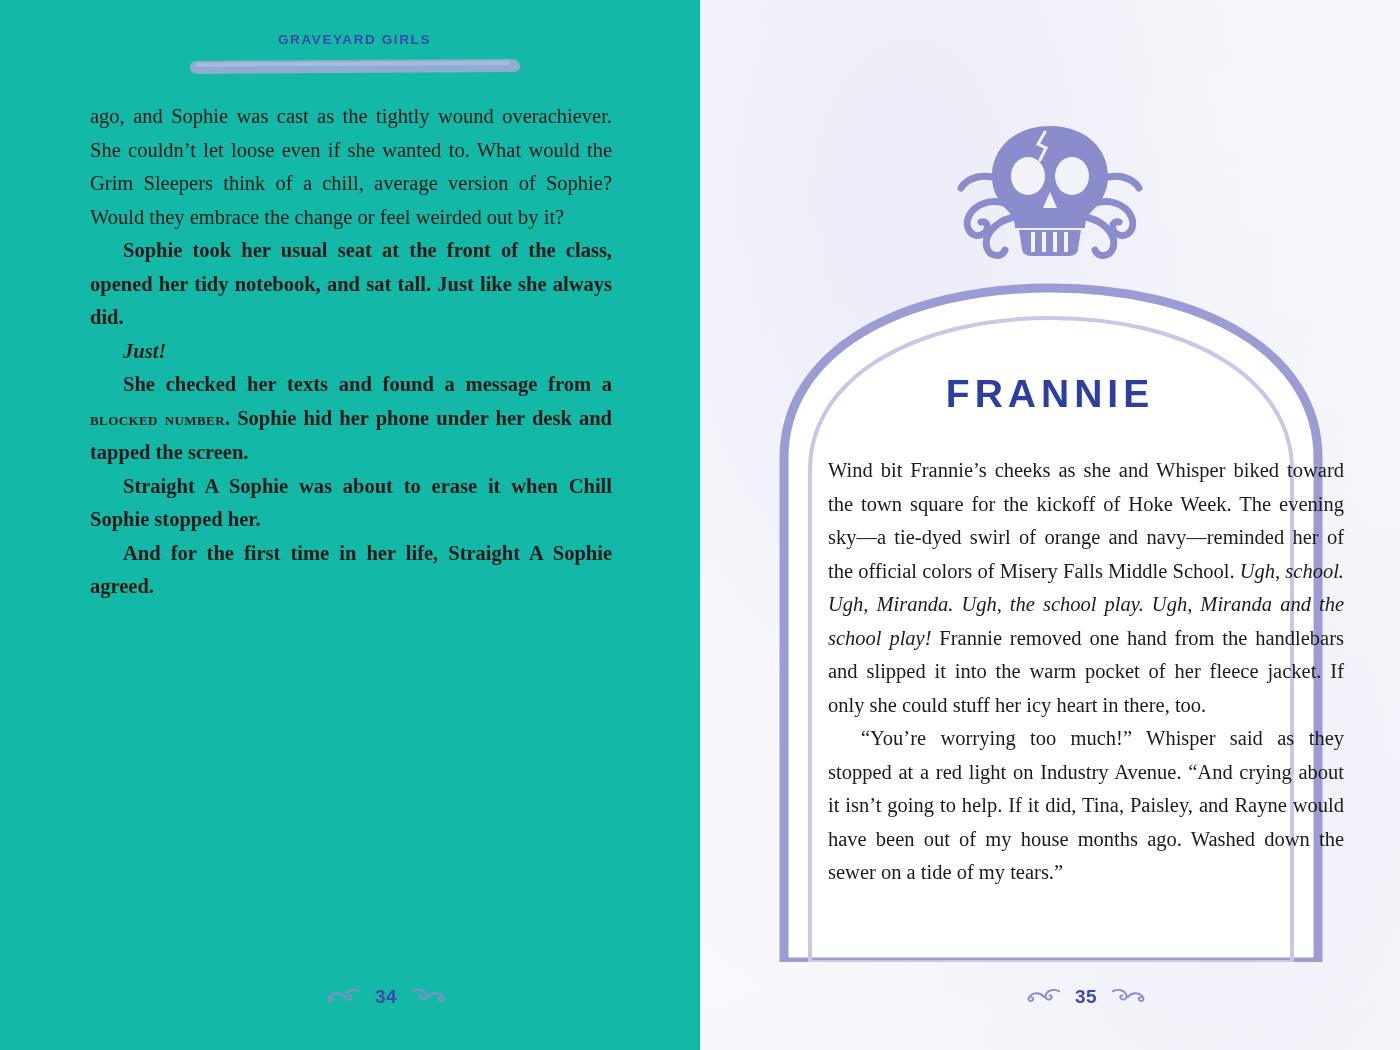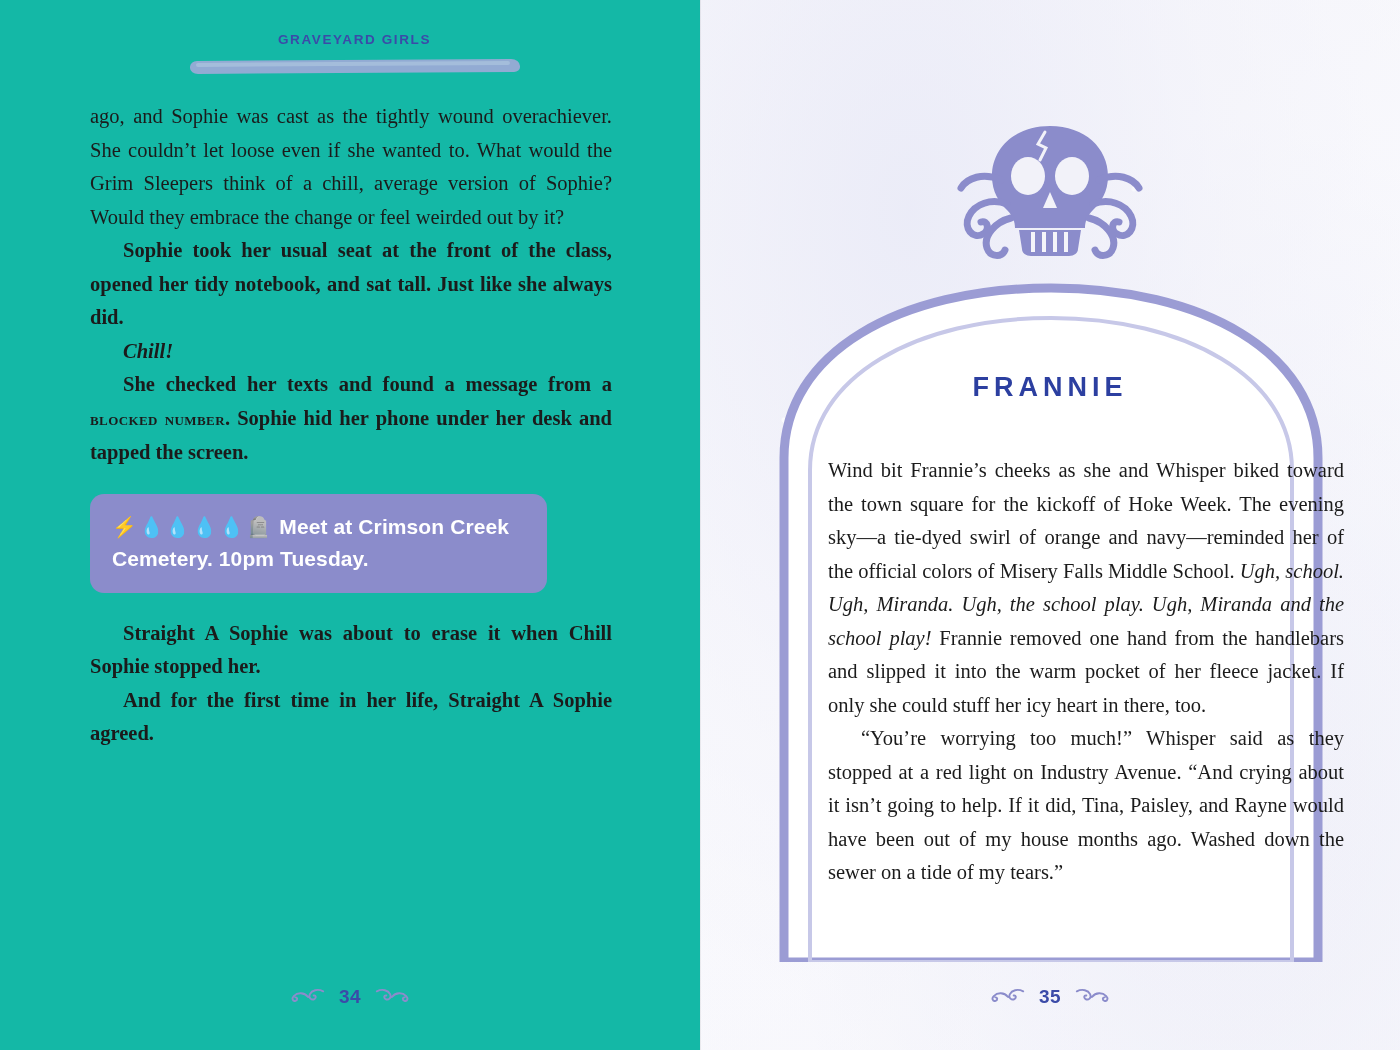--- a/index.html
+++ b/index.html
@@ -114,20 +114,21 @@
   .folio {
     position: absolute;
     bottom: 42px;
     left: 0;
     width: 100%;
     display: flex;
     align-items: center;
     justify-content: center;
     gap: 12px;
     color: #8b8ccb;
+    padding-left: 36px;
   }
   .folio-num {
     font-family: "Liberation Sans", sans-serif;
     font-weight: 700;
     font-size: 19px;
     color: #3b4ba8;
     letter-spacing: .5px;
   }
   .flourish { width: 38px; height: 20px; display: block; }
 
@@ -189,21 +190,21 @@
   }
   .tombstone svg { display: block; }
 
   .chapter-title {
     position: absolute;
     left: 0; right: 0;
     top: 372px;
     text-align: center;
     font-family: "Liberation Sans", sans-serif;
     font-weight: 700;
-    font-size: 27px;
+    font-size: 39px;
     letter-spacing: 5px;
     color: #2c3fa0;
   }
 
   .body-right {
     position: absolute;
     left: 128px;
     top: 454px;
     width: 516px;
     font-size: 20.5px;
@@ -221,27 +222,23 @@
 <div class="spread">
 
   <div class="page-left">
 
     <div class="running-head">GRAVEYARD GIRLS</div>
     <div class="head-rule"></div>
 
     <div class="body-left">
       <p class="nofirst">ago, and Sophie was cast as the tightly wound overachiever. She couldn’t let loose even if she wanted to. What would the Grim Sleepers think of a chill, average version of Sophie? Would they embrace the change or feel weirded out by it?</p>
       <p class="indent">Sophie took her usual seat at the front of the class, opened her tidy notebook, and sat tall. Just like she always did.</p>
-      <p class="indent"><em>Chill!</em></p>
+      <p class="indent"><em>Just!</em></p>
       <p class="indent"><span>She checked her texts and found a message from a </span><span class="sc">blocked number</span><span>. Sophie hid her phone under her desk and tapped the screen.</span></p>
 
-      <div class="text-bubble">
-        <span class="emoji-run">⚡💧💧💧💧🪦</span>
-        <span>Meet at Crimson Creek Cemetery. 10pm Tuesday.</span>
-      </div>
 
       <p class="indent">Straight A Sophie was about to erase it when Chill Sophie stopped her.</p>
       <p class="indent">And for the first time in her life, Straight A Sophie agreed.</p>
     </div>
 
     <div class="folio">
       <svg class="flourish" viewBox="0 0 40 20">
         <path d="M36 4 C30 1 24 3 22 7 C20 11 24 14 27 12 C29 10.6 28.4 8 26 8.4 M20 10 C16 5 9 5 5 9 C2.4 11.6 4 15 7 14 C9.4 13.2 9 10 6.6 10.4" fill="none" stroke="#8b8ccb" stroke-width="2" stroke-linecap="round"></path>
       </svg>
       <span class="folio-num">34</span>

